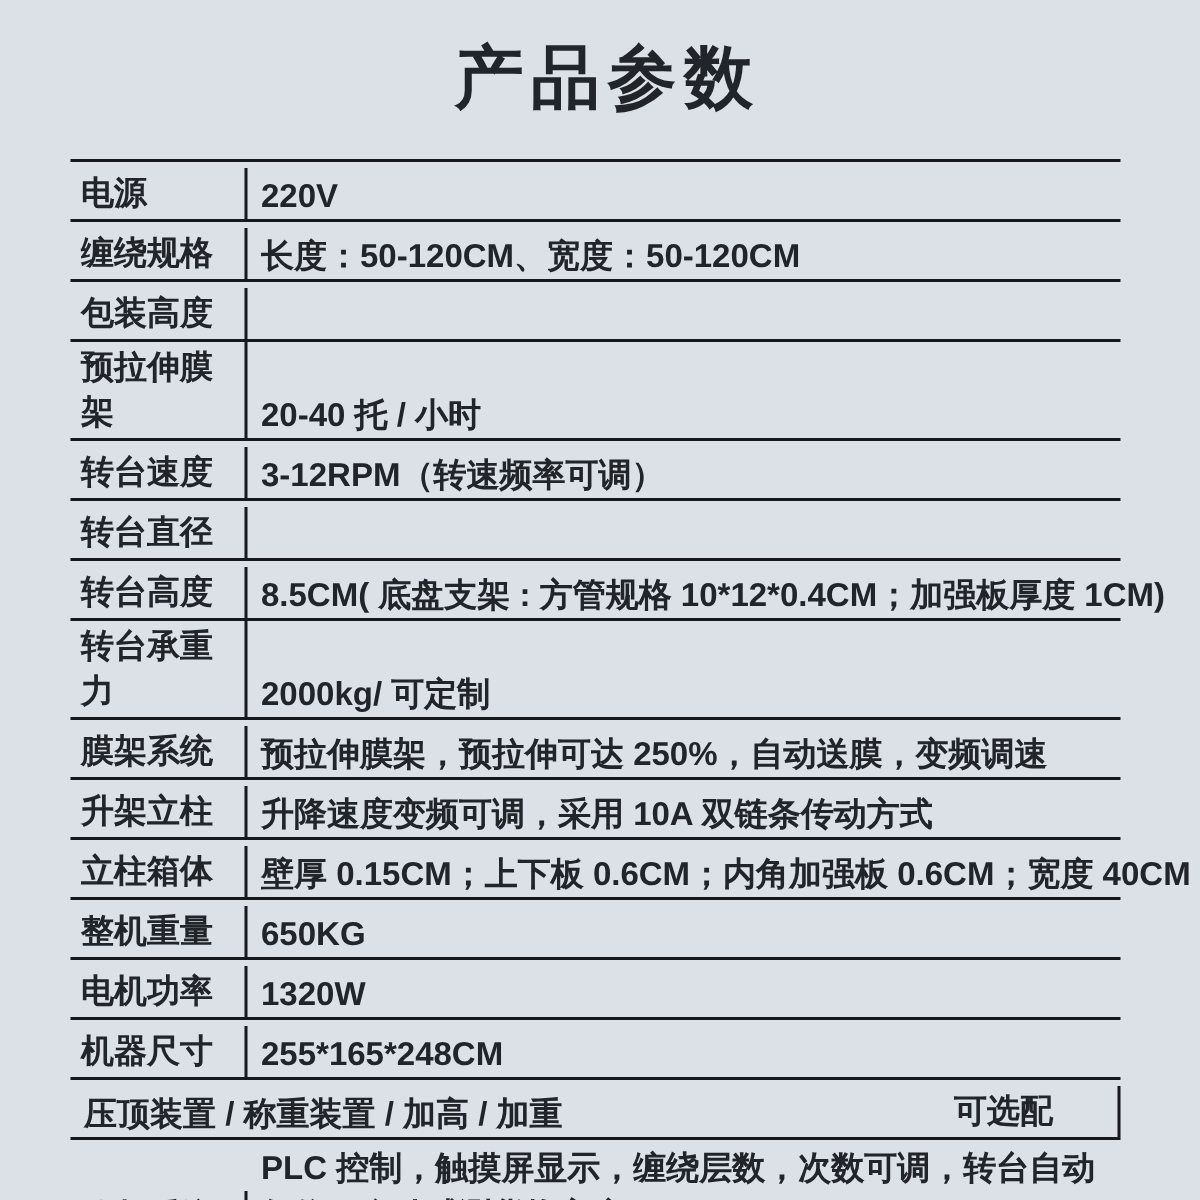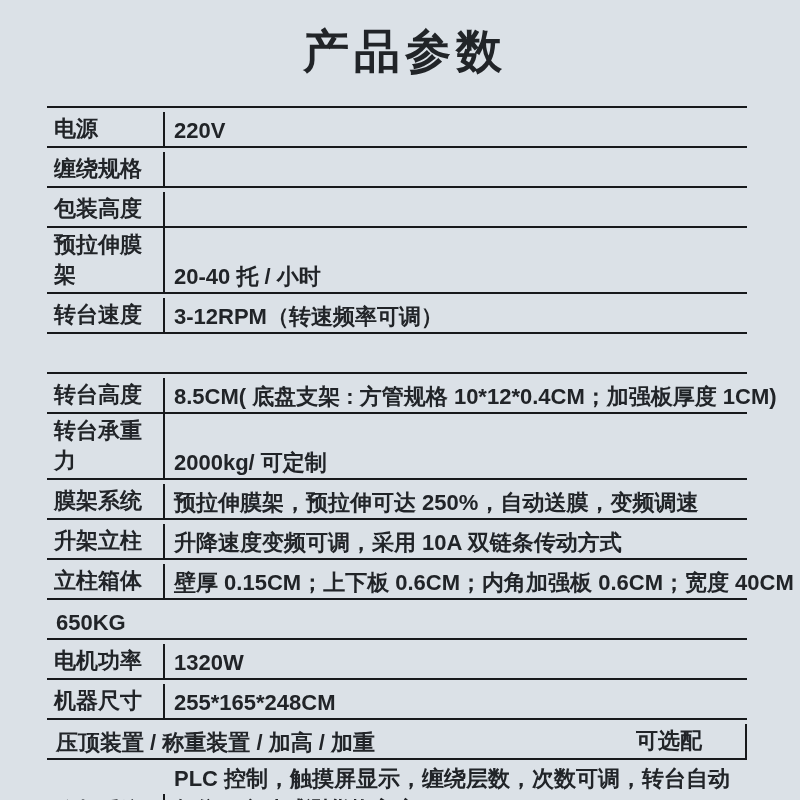--- a/index.html
+++ b/index.html
@@ -55,37 +55,39 @@
   <h1 class="title">产品参数</h1>
 
   <div class="spec-table">
   <div class="row">
     <div class="cell label">电源</div>
     <div class="cell value">220V</div>
   </div>
 
   <div class="row">
     <div class="cell label">缠绕规格</div>
+    <div class="cell value">长度：50-120CM、宽度：50-120CM</div>
   </div>
 
   <div class="row">
     <div class="cell label">包装高度</div>
   </div>
 
   <div class="row">
     <div class="cell label">预拉伸膜架</div>
     <div class="cell value">20-40 托 / 小时</div>
   </div>
 
   <div class="row">
     <div class="cell label">转台速度</div>
     <div class="cell value">3-12RPM（转速频率可调）</div>
   </div>
 
   <div class="row">
+    <div class="cell label">转台直径</div>
   </div>
 
   <div class="row">
     <div class="cell label">转台高度</div>
     <div class="cell value">8.5CM( 底盘支架 : 方管规格 10*12*0.4CM；加强板厚度 1CM)</div>
   </div>
 
   <div class="row">
     <div class="cell label">转台承重力</div>
     <div class="cell value">2000kg/ 可定制</div>
@@ -100,20 +102,21 @@
     <div class="cell label">升架立柱</div>
     <div class="cell value">升降速度变频可调，采用 10A 双链条传动方式</div>
   </div>
 
   <div class="row">
     <div class="cell label">立柱箱体</div>
     <div class="cell value">壁厚 0.15CM；上下板 0.6CM；内角加强板 0.6CM；宽度 40CM</div>
   </div>
 
   <div class="row">
+    <div class="cell label">整机重量</div>
     <div class="cell value">650KG</div>
   </div>
 
   <div class="row">
     <div class="cell label">电机功率</div>
     <div class="cell value">1320W</div>
   </div>
 
   <div class="row">
     <div class="cell label">机器尺寸</div>

